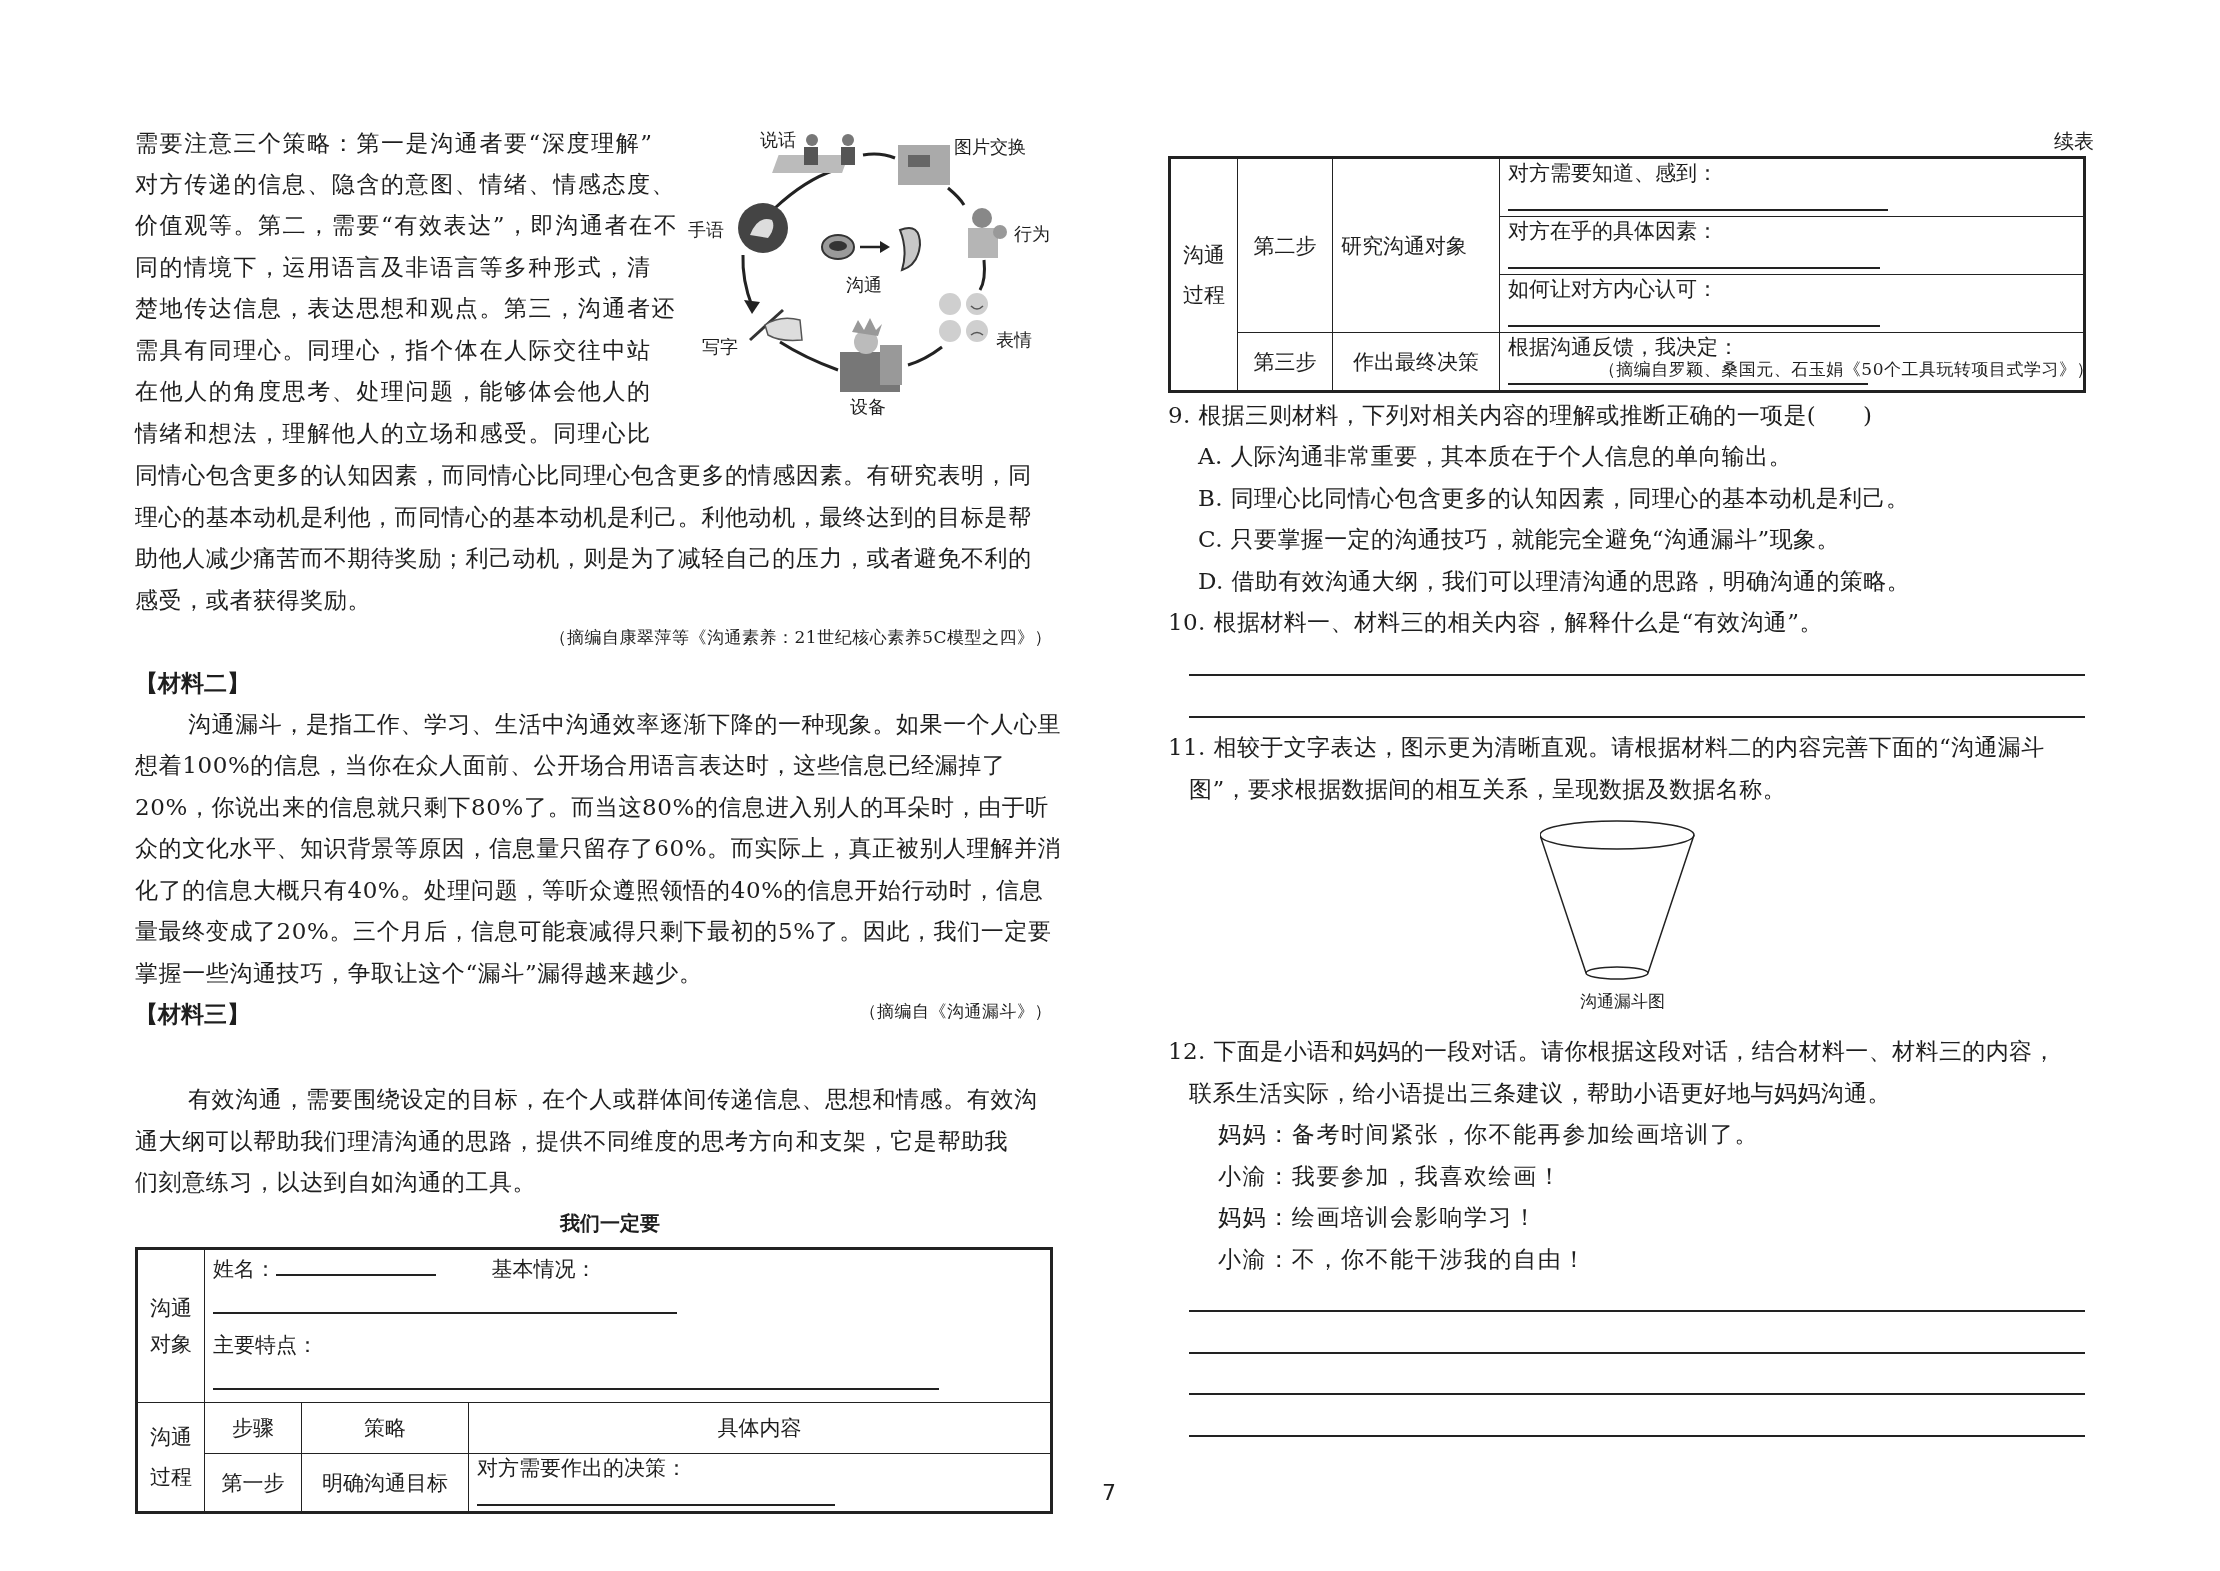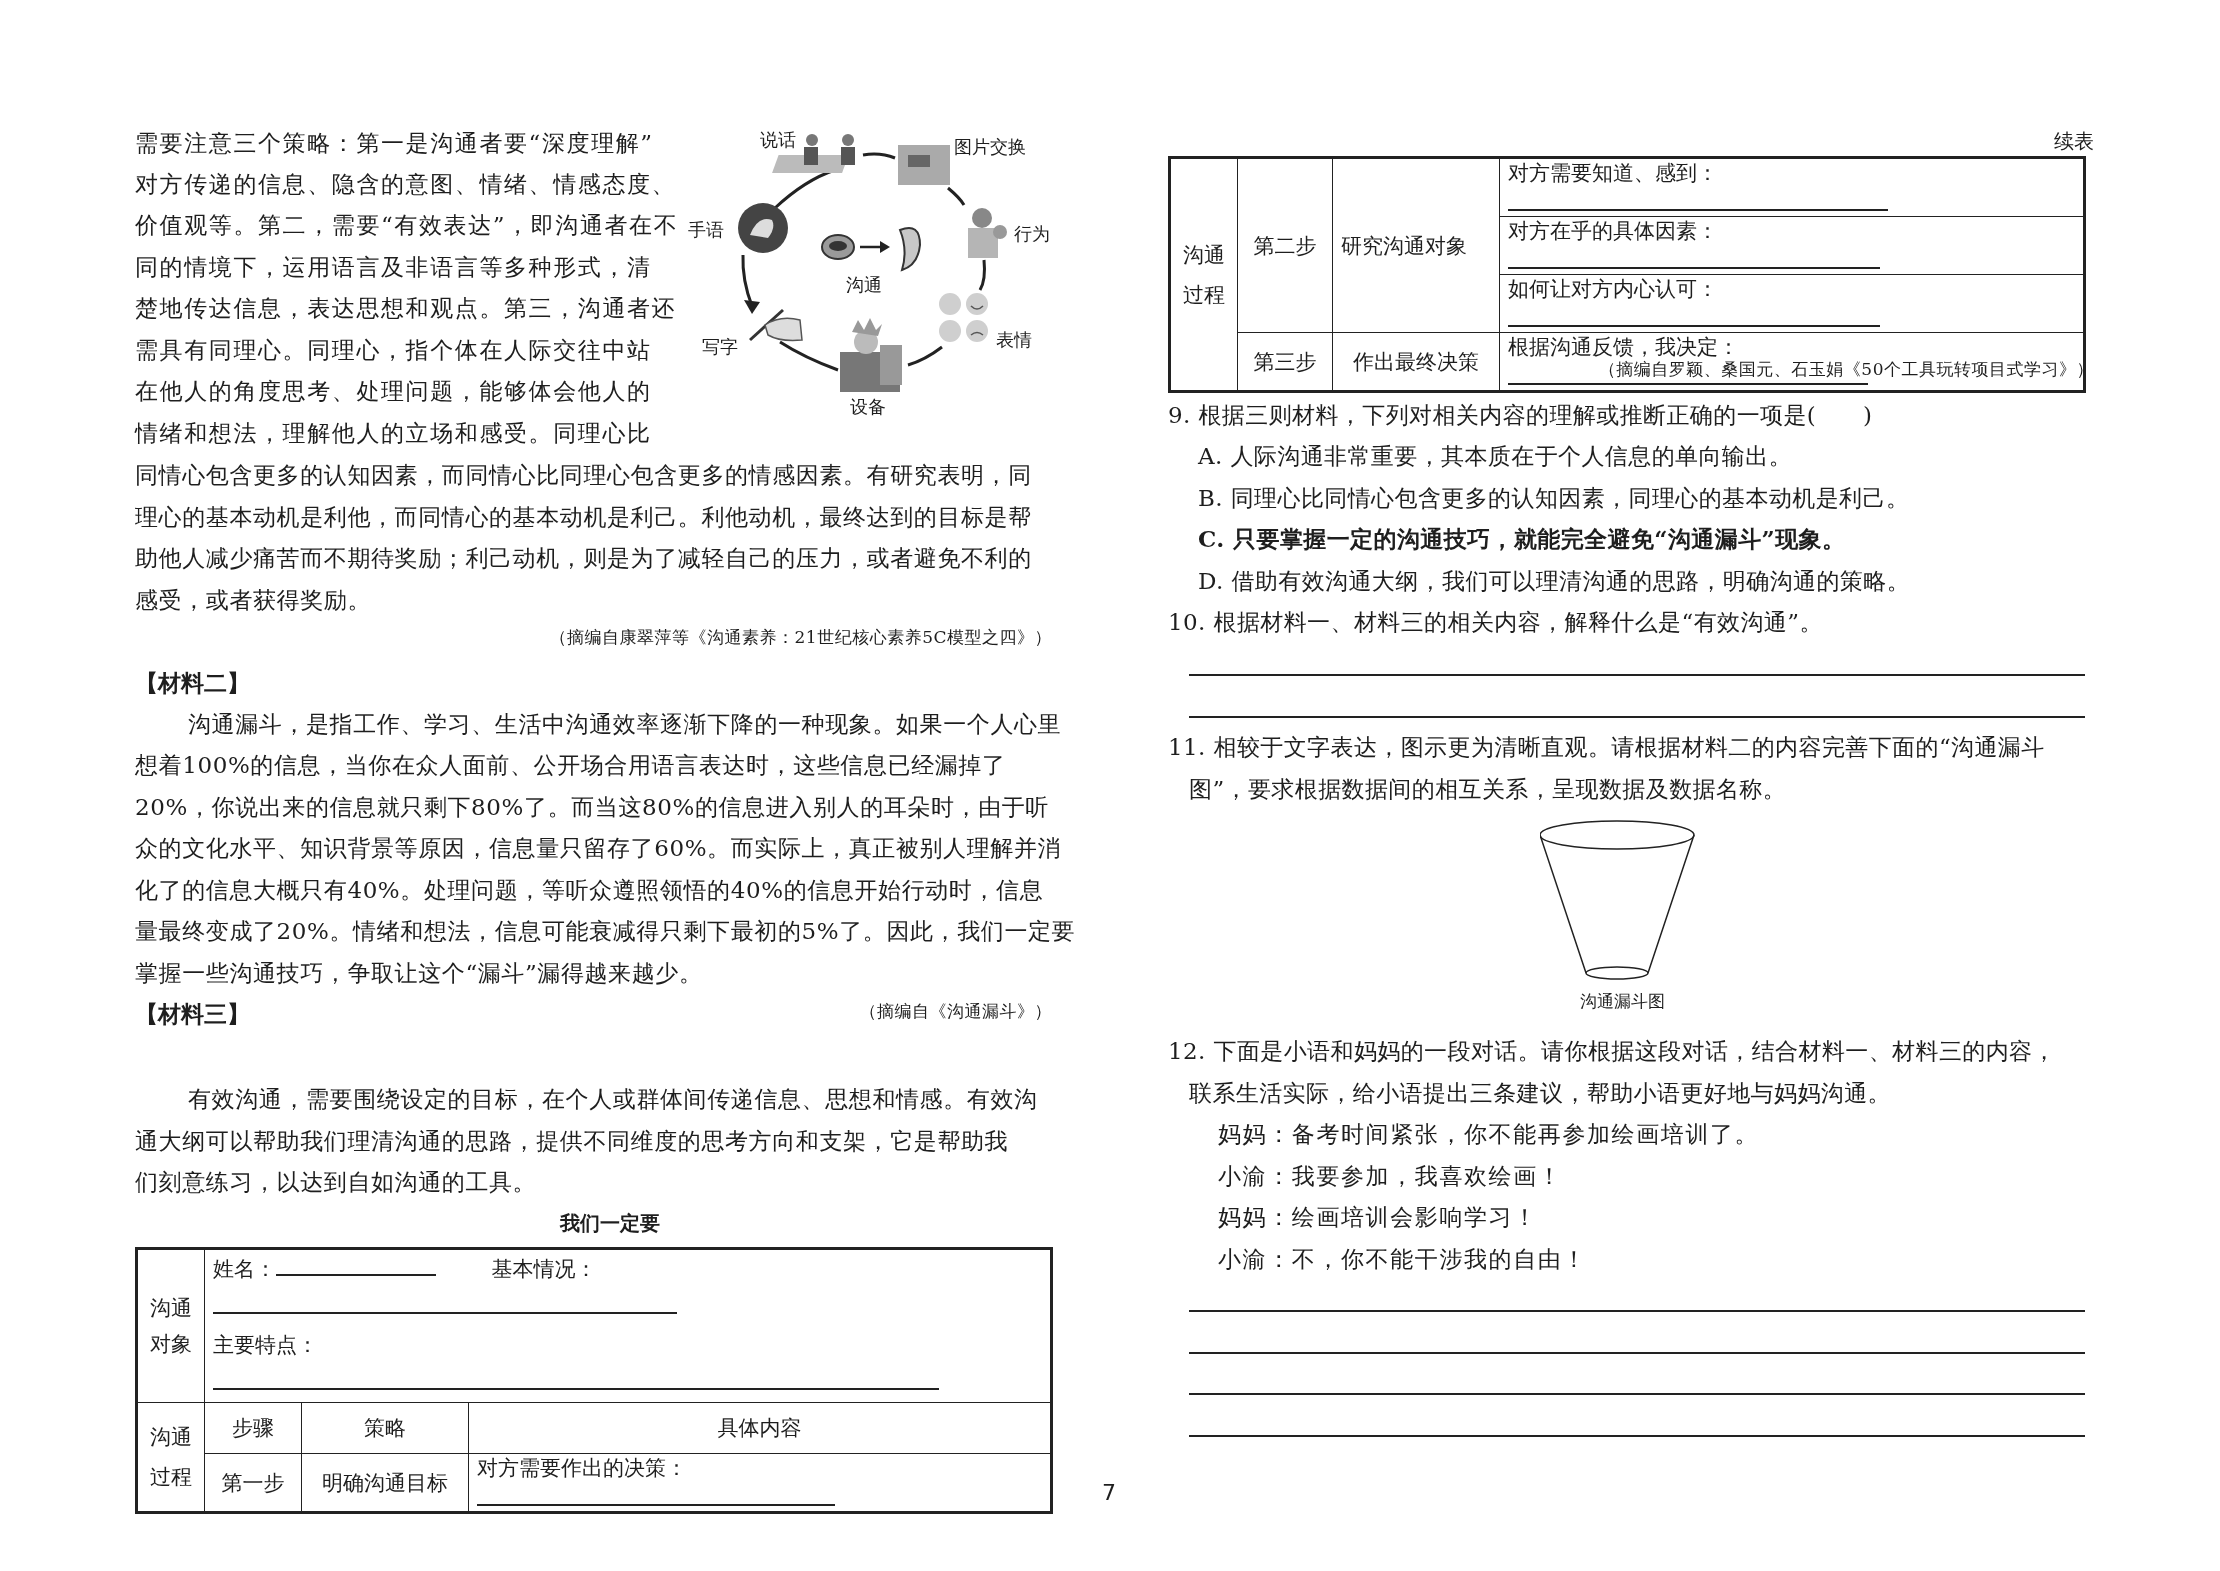--- a/index.html
+++ b/index.html
@@ -102,21 +102,21 @@
   </div>
   <div class="src" style="right:1168px;top:626px;">（摘编自康翠萍等《沟通素养：21世纪核心素养5C模型之四》）</div>
 
   <div class="heading" style="left:135px;top:668px;">【材料二】</div>
   <div>
     <div class="line narrow" style="left:188px;top:709px;">沟通漏斗，是指工作、学习、生活中沟通效率逐渐下降的一种现象。如果一个人心里</div>
     <div class="line narrow" style="left:135px;top:750px;">想着100%的信息，当你在众人面前、公开场合用语言表达时，这些信息已经漏掉了</div>
     <div class="line narrow" style="left:135px;top:792px;">20%，你说出来的信息就只剩下80%了。而当这80%的信息进入别人的耳朵时，由于听</div>
     <div class="line narrow" style="left:135px;top:833px;">众的文化水平、知识背景等原因，信息量只留存了60%。而实际上，真正被别人理解并消</div>
     <div class="line narrow" style="left:135px;top:875px;">化了的信息大概只有40%。处理问题，等听众遵照领悟的40%的信息开始行动时，信息</div>
-    <div class="line narrow" style="left:135px;top:916px;">量最终变成了20%。情绪和想法，信息可能衰减得只剩下最初的5%了。因此，我们一定要</div>
+    <div class="line narrow" style="left:135px;top:916px;">量最终变成了20%。三个月后，信息可能衰减得只剩下最初的5%了。因此，我们一定要</div>
     <div class="line narrow" style="left:135px;top:958px;">掌握一些沟通技巧，争取让这个“漏斗”漏得越来越少。</div>
   </div>
   <div class="src" style="right:1168px;top:1000px;">（摘编自《沟通漏斗》）</div>
 
   <div class="heading" style="left:135px;top:999px;">【材料三】</div>
   <div>
     <div class="line narrow" style="left:188px;top:1084px;">有效沟通，需要围绕设定的目标，在个人或群体间传递信息、思想和情感。有效沟</div>
     <div class="line narrow" style="left:135px;top:1126px;">通大纲可以帮助我们理清沟通的思路，提供不同维度的思考方向和支架，它是帮助我</div>
     <div class="line narrow" style="left:135px;top:1167px;">们刻意练习，以达到自如沟通的工具。</div>
   </div>
@@ -183,21 +183,21 @@
       <td style="text-align:center;">作出最终决策</td>
       <td><span>根据沟通反馈，我决定：</span><span class="blank" style="width:360px;"></span></td>
     </tr>
   </tbody>
     </table>
   <div class="src" style="right:126px;top:358px;">（摘编自罗颖、桑国元、石玉娟《50个工具玩转项目式学习》）</div>
 
   <div class="q" style="left:1168px;top:400px;">9. 根据三则材料，下列对相关内容的理解或推断正确的一项是(　　)</div>
   <div class="opt" style="left:1198px;top:441px;">A. 人际沟通非常重要，其本质在于个人信息的单向输出。</div>
   <div class="opt" style="left:1198px;top:483px;">B. 同理心比同情心包含更多的认知因素，同理心的基本动机是利己。</div>
-  <div class="opt" style="left:1198px;top:524px;font-weight:bold;">C. 只要掌握一定的沟通技巧，就能完全避免“沟通漏斗”现象。</div>
+  <div class="opt" style="left:1198px;top:524px;">C. 只要掌握一定的沟通技巧，就能完全避免“沟通漏斗”现象。</div>
   <div class="opt" style="left:1198px;top:566px;">D. 借助有效沟通大纲，我们可以理清沟通的思路，明确沟通的策略。</div>
 
   <div class="q" style="left:1168px;top:607px;">10. 根据材料一、材料三的相关内容，解释什么是“有效沟通”。</div>
   <div class="rule" style="left:1189px;width:896px;top:674px;"></div>
   <div class="rule" style="left:1189px;width:896px;top:716px;"></div>
 
   <div class="q" style="left:1168px;top:732px;">11. 相较于文字表达，图示更为清晰直观。请根据材料二的内容完善下面的“沟通漏斗</div>
   <div class="q" style="left:1189px;top:774px;">图”，要求根据数据间的相互关系，呈现数据及数据名称。</div>
   <svg class="abs" style="left:1540px;top:820px;" width="170" height="160">
     <ellipse cx="77" cy="15" rx="77" ry="14" fill="none" stroke="#222" stroke-width="1.5"></ellipse>

